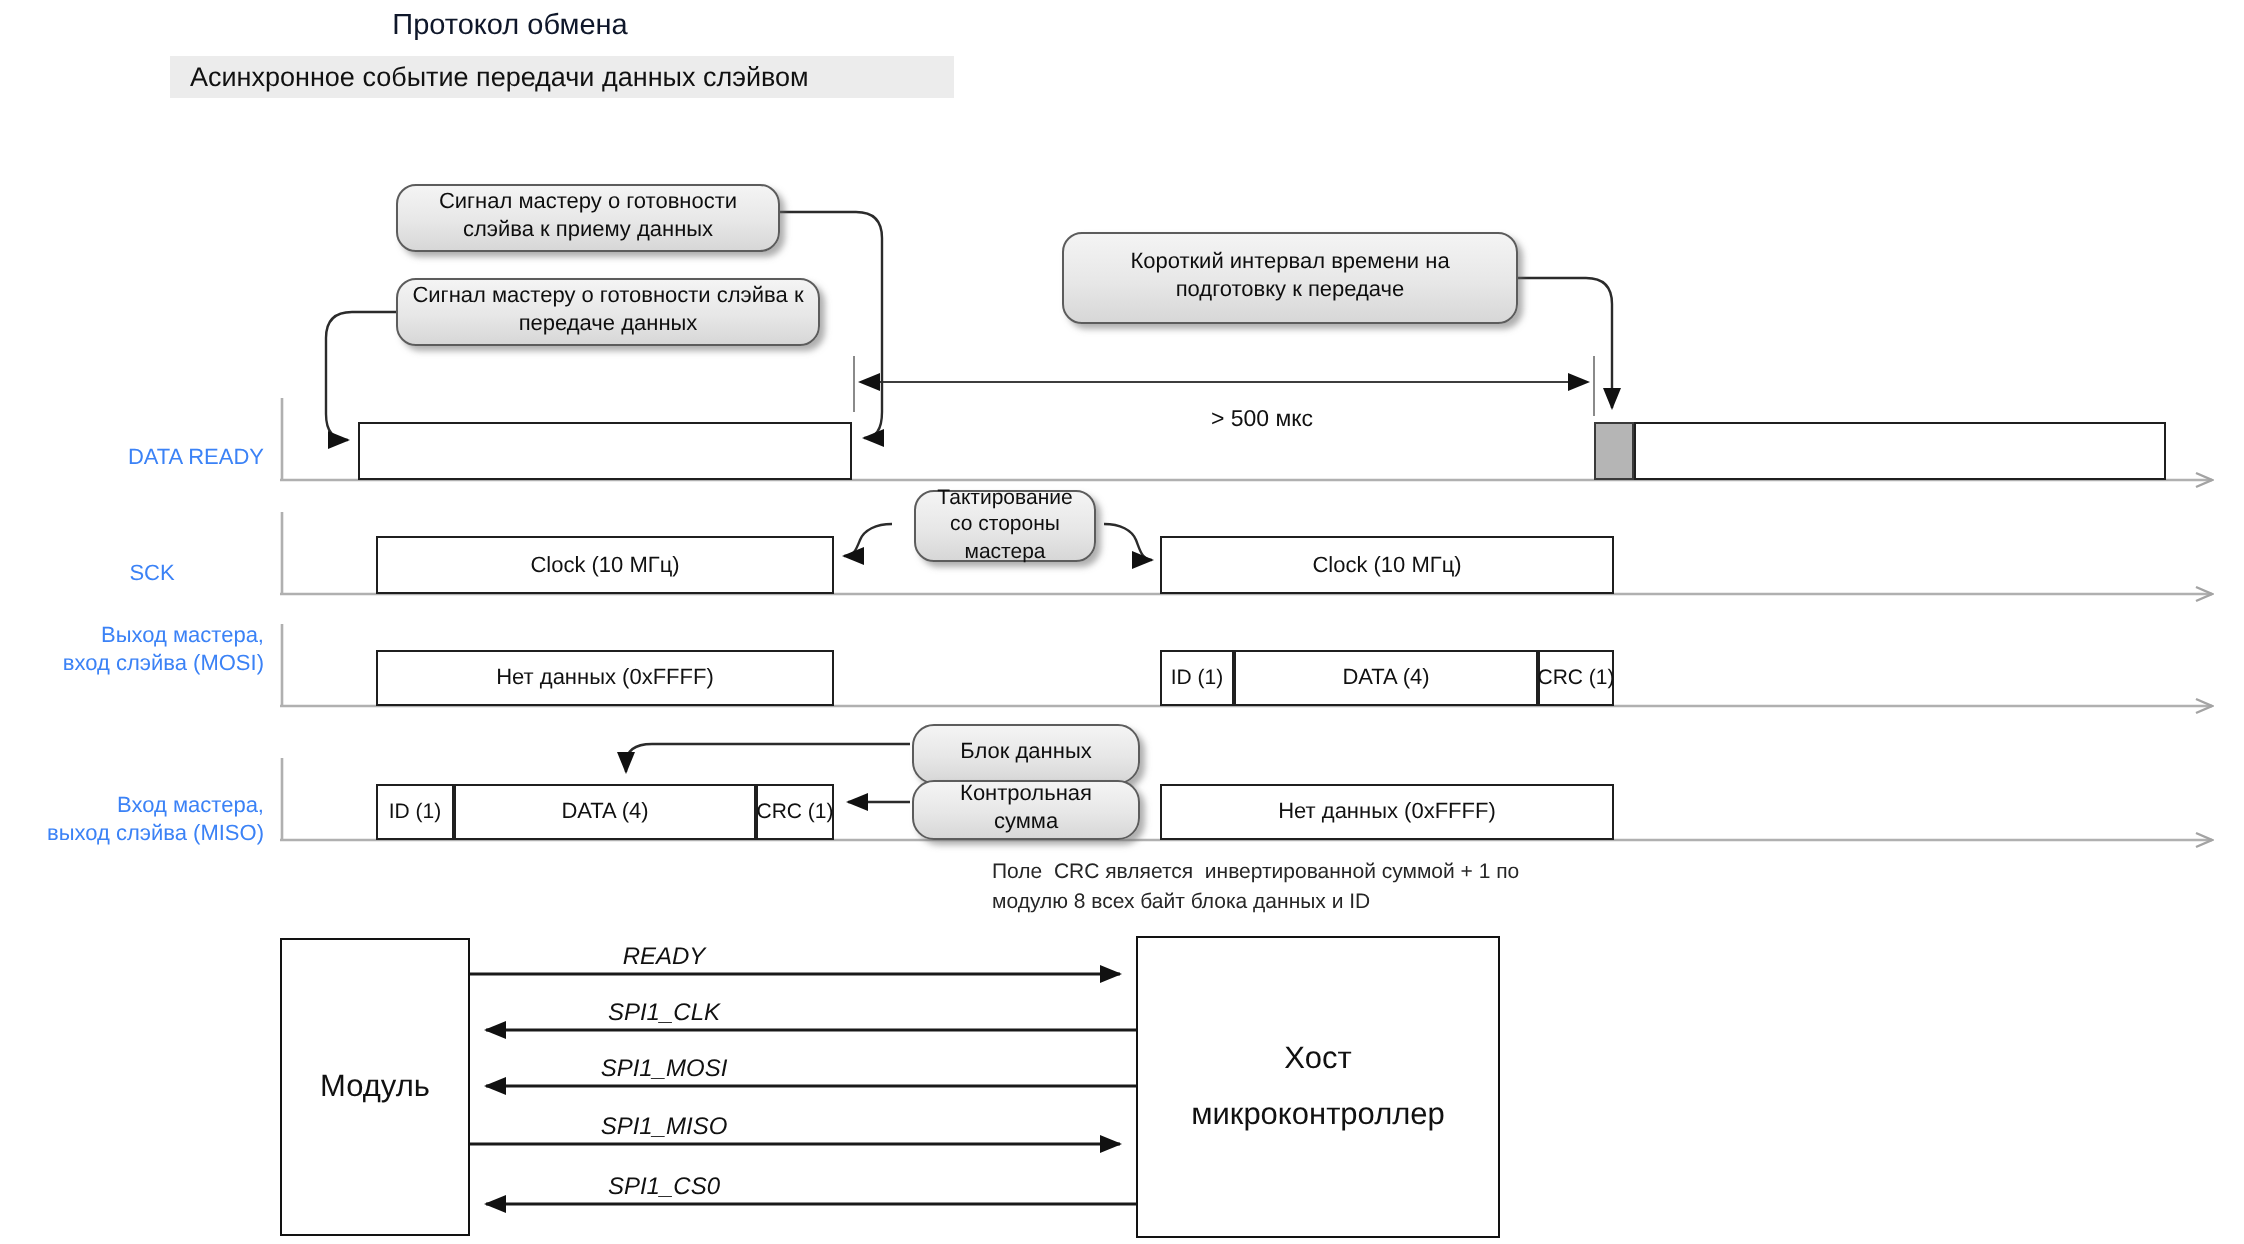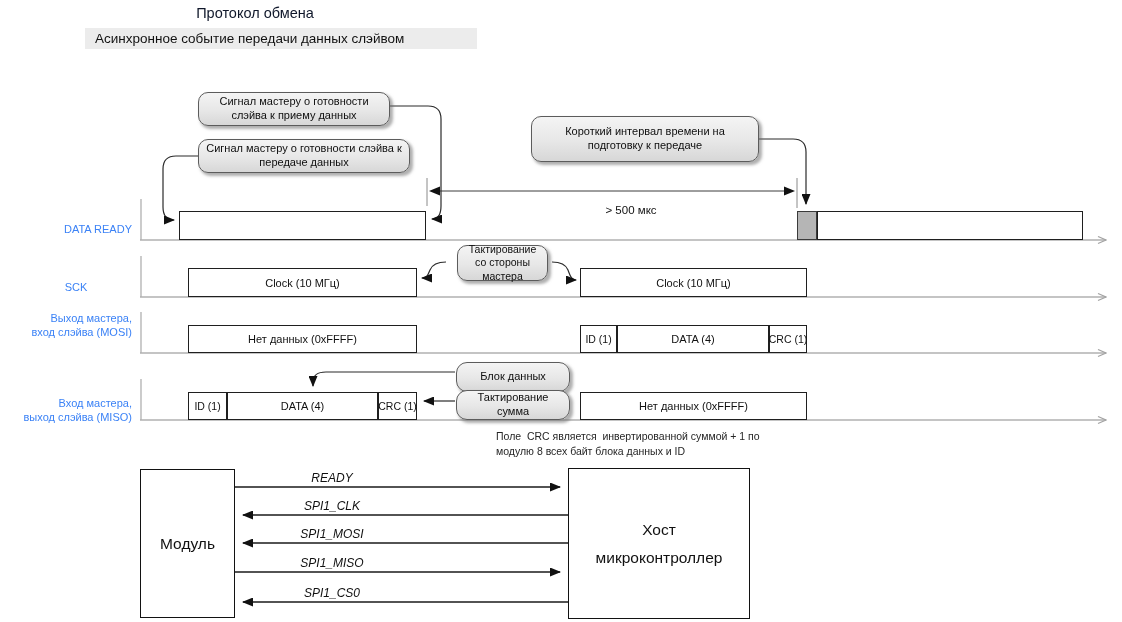--- a/index.html
+++ b/index.html
@@ -130,21 +130,21 @@
   <div class="wbox small" style="left:188px; top:392px; width:39px; height:28px;">ID (1)</div>
   <div class="wbox" style="left:227px; top:392px; width:151px; height:28px;">DATA (4)</div>
   <div class="wbox small" style="left:378px; top:392px; width:39px; height:28px;">CRC (1)</div>
   <div class="wbox" style="left:580px; top:392px; width:227px; height:28px;">Нет данных (0xFFFF)</div>
 
   <div class="callout" style="left:198px; top:92px; width:192px; height:34px;">Сигнал мастеру о готовности слэйва к приему данных</div>
   <div class="callout" style="left:198px; top:139px; width:212px; height:34px;">Сигнал мастеру о готовности слэйва к передаче данных</div>
   <div class="callout" style="left:531px; top:116px; width:228px; height:46px;">Короткий интервал времени на подготовку к передаче</div>
   <div class="callout" style="left:446px; top:245px; width:91px; height:36px; font-size:10.5px;margin-left:11px;">Тактирование со стороны мастера</div>
   <div class="callout" style="left:456px; top:362px; width:114px; height:21px; border-radius:11px;">Блок данных</div>
-  <div class="callout" style="left:456px; top:390px; width:114px; height:21px; border-radius:11px;">Тактирование сумма</div>
+  <div class="callout" style="left:456px; top:390px; width:114px; height:21px; border-radius:11px;">Контрольная сумма</div>
 
   <div class="note" style="left:496px; top:429px; width:280px;">Поле  CRC является  инвертированной суммой + 1 по
 модулю 8 всех байт блока данных и ID</div>
 
   <div class="blockbox" style="left:568px; top:468px; width:182px; height:151px;">Хост
 микроконтроллер</div>
   <div class="blockbox" style="left:140px; top:469px; width:95px; height:149px;">Модуль</div>
 
   <div class="siglabel" style="top:471px;">READY</div>
   <div class="siglabel" style="top:499px;">SPI1_CLK</div>

